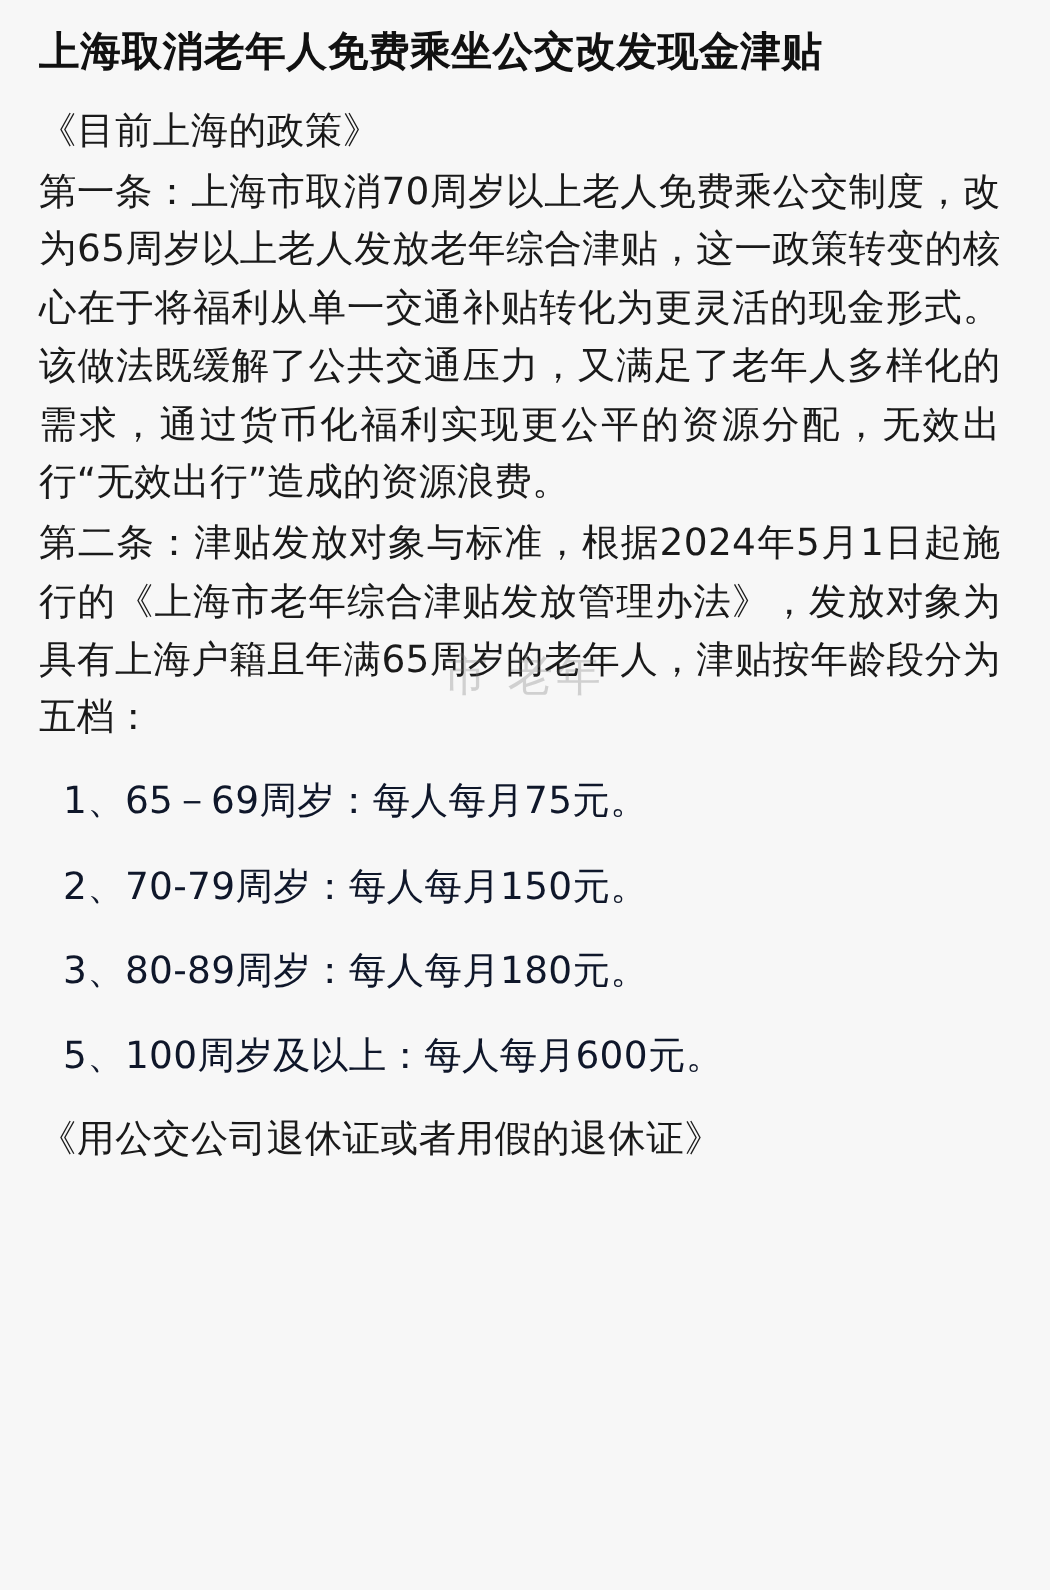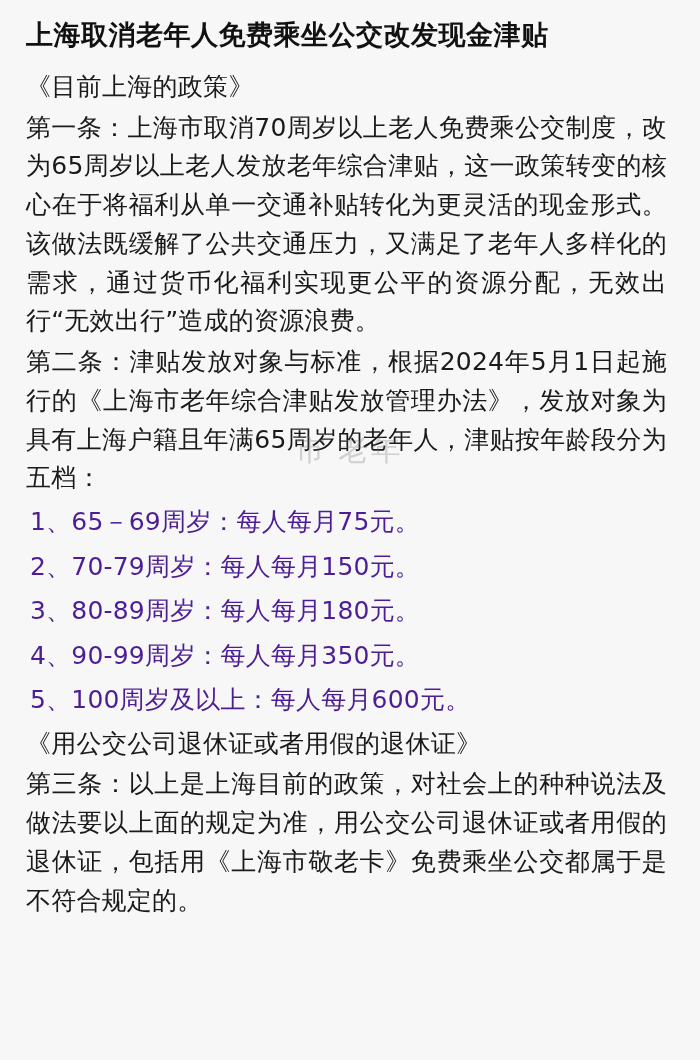--- a/index.html
+++ b/index.html
@@ -43,22 +43,22 @@
     line-height: 1.55;
     margin: 0 0 2px 0;
     text-align: justify;
     text-justify: inter-ideograph;
     color: #1a1a1a;
     letter-spacing: 0.2px;
   }
   .list-item {
     font-size: 25px;
     line-height: 1.62;
-    margin: 4px;
-    color: #4c1d95;
+    margin: 16px;
+    color: #0f172a;
     letter-spacing: 0.2px;
   }
   .watermark {
     position: absolute;
     left: 295px;
     top: 430px;
     font-size: 30px;
     color: rgba(120,120,120,0.30);
     letter-spacing: 2px;
     pointer-events: none;
@@ -76,22 +76,20 @@
 
   <p class="section-head">《目前上海的政策》</p>
 
   <p class="para">第一条：上海市取消70周岁以上老人免费乘公交制度，改为65周岁以上老人发放老年综合津贴，这一政策转变的核心在于将福利从单一交通补贴转化为更灵活的现金形式。该做法既缓解了公共交通压力，又满足了老年人多样化的需求，通过货币化福利实现更公平的资源分配，无效出行“无效出行”造成的资源浪费。</p>
 
   <p class="para">第二条：津贴发放对象与标准，根据2024年5月1日起施行的《上海市老年综合津贴发放管理办法》，发放对象为具有上海户籍且年满65周岁的老年人，津贴按年龄段分为五档：</p>
 
   <p class="list-item">1、65－69周岁：每人每月75元。</p>
   <p class="list-item">2、70-79周岁：每人每月150元。</p>
   <p class="list-item">3、80-89周岁：每人每月180元。</p>
-  <p class="list-item">4、90-99周岁：每人每月350元。</p>
   <p class="list-item">5、100周岁及以上：每人每月600元。</p>
 
   <p class="section-head">《用公交公司退休证或者用假的退休证》</p>
 
-  <p class="para">第三条：以上是上海目前的政策，对社会上的种种说法及做法要以上面的规定为准，用公交公司退休证或者用假的退休证，包括用《上海市敬老卡》免费乘坐公交都属于是不符合规定的。</p>
 
   <div class="watermark">市 老年</div>
 
 </div>
 
 </body></html>

